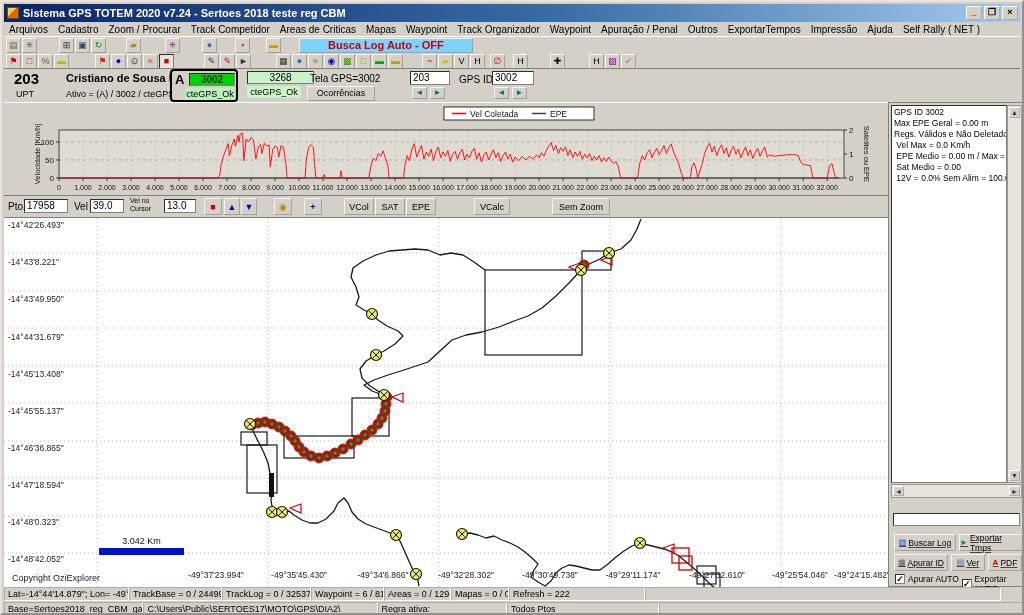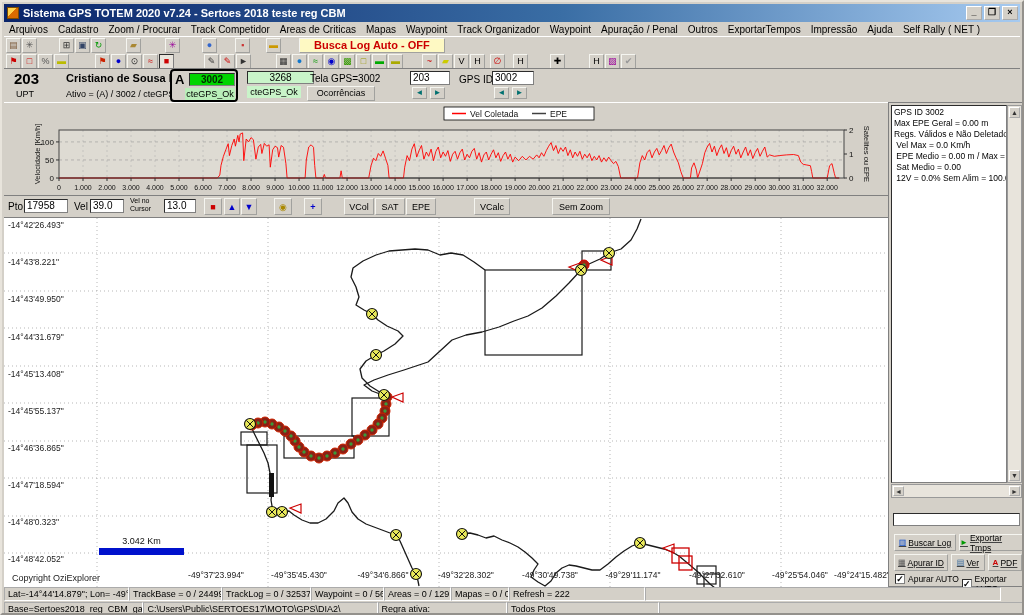--- a/index.html
+++ b/index.html
@@ -18,21 +18,21 @@
   .winbtn{width:16px;height:14px;background:#d4d0c8;border:1px outset #fff;
     font-size:9px;line-height:11px;text-align:center;color:#000;font-weight:bold;}
   .menubar{position:absolute;left:2px;top:20px;width:1016px;height:15px;background:#d4d0c8;
     display:flex;align-items:center;font-size:10px;border-bottom:1px solid #fff;}
   .menu-item{padding:1px 5px;white-space:nowrap;}
   .tbar{position:absolute;left:2px;width:1016px;display:flex;align-items:center;}
   .tb1{top:35px;height:16px;} .tb2{top:51px;height:16px;}
   .tbtn{width:15px;height:15px;border:1px outset #f5f5f0;background:#d4d0c8;display:flex;
     align-items:center;justify-content:center;font-size:9px;line-height:9px;flex:0 0 auto;}
   .tbtn.active{border:1px inset #808080;background:#e8e4dc;}
-  .busca-btn{height:15px;margin-left:18px;padding:0 14px;border:1px outset #f5f5f0;background:#fef9c3;
+  .busca-btn{height:15px;margin-left:18px;padding:0 28px;border:1px outset #f5f5f0;background:#7dd3fc;
     color:#cc0000;font-weight:bold;font-size:11px;line-height:13px;}
   .comp-panel{position:absolute;left:2px;top:66px;width:1016px;height:34px;background:#d4d0c8;
     border-top:1px solid #808080;}
   .comp-num{position:absolute;left:10px;top:1px;font-size:15px;font-weight:bold;}
   .comp-upt{position:absolute;left:12px;top:20px;font-size:9px;}
   .comp-name{position:absolute;left:62px;top:3px;font-size:11px;font-weight:bold;}
   .comp-ativo{position:absolute;left:62px;top:20px;font-size:9px;}
   .boxA{position:absolute;left:166px;top:0px;width:68px;height:33px;border:2px solid #000;
     border-radius:4px;background:#d4d0c8;}
   .boxA .letter{position:absolute;left:3px;top:1px;font-size:13px;font-weight:bold;}
@@ -603,21 +603,21 @@
   <div class="cbrow" style="left:73px;top:471px;">
     <span class="cbbox">✓</span>
     <span>Exportar AUTO</span>
   </div>
 </div>
 
 <div class="statusbar sb1" id="sb1">
     <div class="scell" style="width: 125px;">Lat=-14°44'14.879''; Lon= -49°28'29.</div>
     <div class="scell" style="width: 93px;">TrackBase = 0 / 24499</div>
     <div class="scell" style="width: 89px;">TrackLog = 0 / 32537</div>
-    <div class="scell" style="width: 73px;">Waypoint = 0 / 56</div>
+    <div class="scell" style="width: 73px;">Waypoint = 6 / 81</div>
     <div class="scell" style="width: 67px;">Areas = 0 / 129</div>
     <div class="scell" style="width: 58px;">Mapas = 0 / 0</div>
     <div class="scell" style="width: 136px;">Refresh = 222</div>
     <div class="scell" style="width: 356px;"></div>
   </div>
 <div class="statusbar sb2" id="sb2">
     <div class="scell" style="width: 140px;">Base=Sertoes2018_reg_CBM_gazela</div>
     <div class="scell" style="width: 235px;">C:\Users\Public\SERTOES17\MOTO\GPS\DIA2\</div>
     <div class="scell" style="width: 130px;">Regra ativa:</div>
     <div class="scell" style="width: 153px;">Todos Ptos</div>

